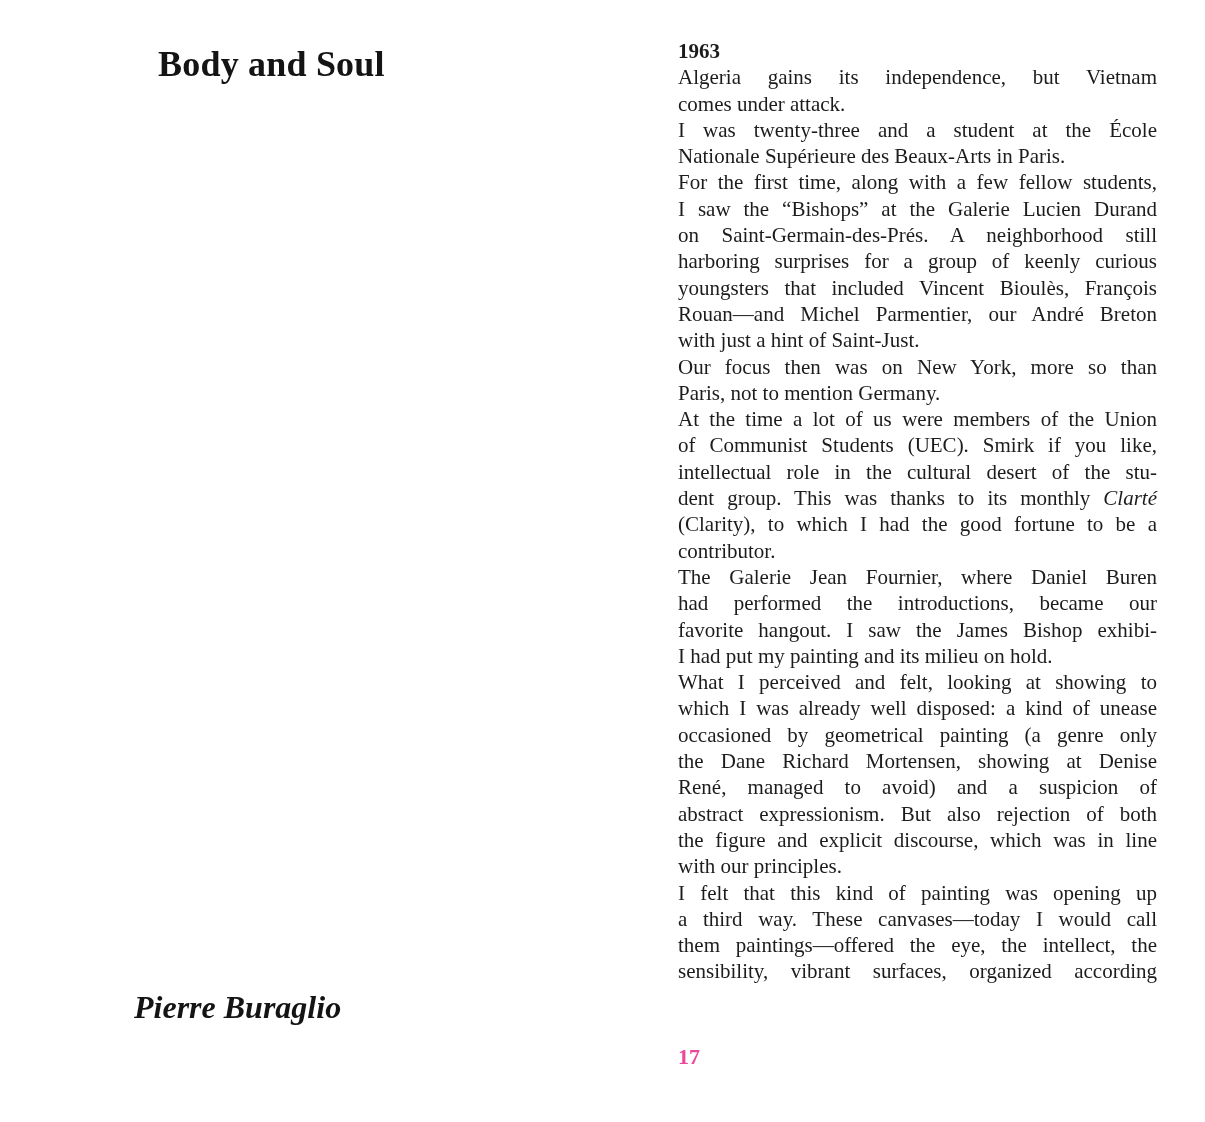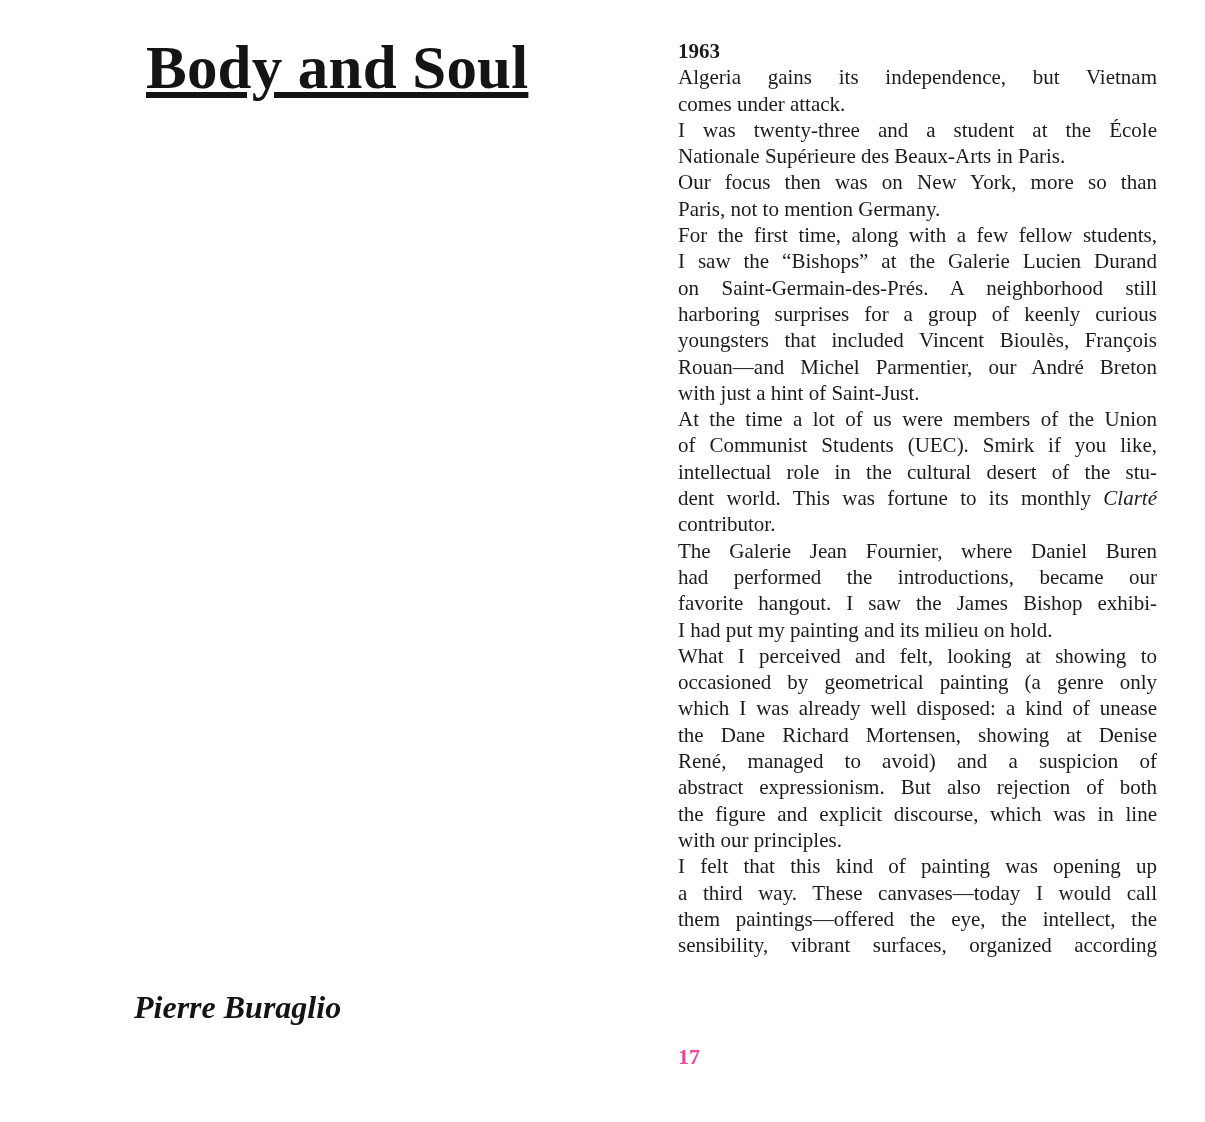--- a/index.html
+++ b/index.html
@@ -13,28 +13,27 @@
     height: 1122px;
     background: #ffffff;
     color: #1a1a1a;
     font-family: "Liberation Serif", "DejaVu Serif", serif;
     overflow: hidden;
   }
   .title {
     position: absolute;
     left: 142px;
     top: 26px;
-    margin: 4px;
-    font-size: 61px;
+    margin: 16px;
+    font-size: 36px;
     font-weight: 700;
     line-height: 1.25;
     letter-spacing: 0.2px;
     color: #141414;
     white-space: nowrap;
-    text-decoration: underline;
   }
   .author {
     position: absolute;
     left: 134px;
     top: 988px;
     font-size: 32px;
     font-style: italic;
     font-weight: 600;
     line-height: 1.2;
     color: #141414;
@@ -81,49 +80,50 @@
       </div>
       <div class="para">
         <div class="tline">Algeria gains its independence, but Vietnam</div>
         <div class="tline last">comes under attack.</div>
       </div>
       <div class="para">
         <div class="tline">I was twenty-three and a student at the École</div>
         <div class="tline last">Nationale Supérieure des Beaux-Arts in Paris.</div>
       </div>
       <div class="para">
-        <div class="tline">Our focus then was on New York, more so than</div>
-        <div class="tline last">Paris, not to mention Germany.</div>
-      </div>
-      <div class="para">
         <div class="tline">For the first time, along with a few fellow students,</div>
         <div class="tline">I saw the “Bishops” at the Galerie Lucien Durand</div>
         <div class="tline">on Saint-Germain-des-Prés. A neighborhood still</div>
         <div class="tline">harboring surprises for a group of keenly curious</div>
         <div class="tline">youngsters that included Vincent Bioulès, François</div>
         <div class="tline">Rouan—and Michel Parmentier, our André Breton</div>
         <div class="tline last">with just a hint of Saint-Just.</div>
       </div>
       <div class="para">
+        <div class="tline">Our focus then was on New York, more so than</div>
+        <div class="tline last">Paris, not to mention Germany.</div>
+      </div>
+      <div class="para">
         <div class="tline">At the time a lot of us were members of the Union</div>
         <div class="tline">of Communist Students (UEC). Smirk if you like,</div>
         <div class="tline">intellectual role in the cultural desert of the stu-</div>
-        <div class="tline"><span>dent world. This was fortune to its monthly </span><span class="it">Clarté</span></div>
+        <div class="tline"><span>dent group. This was thanks to its monthly </span><span class="it">Clarté</span></div>
+        <div class="tline">(Clarity), to which I had the good fortune to be a</div>
         <div class="tline last">contributor.</div>
       </div>
       <div class="para">
         <div class="tline">The Galerie Jean Fournier, where Daniel Buren</div>
         <div class="tline">had performed the introductions, became our</div>
         <div class="tline">favorite hangout. I saw the James Bishop exhibi-</div>
         <div class="tline last">I had put my painting and its milieu on hold.</div>
       </div>
       <div class="para">
         <div class="tline">What I perceived and felt, looking at showing to</div>
+        <div class="tline">which I was already well disposed: a kind of unease</div>
         <div class="tline">occasioned by geometrical painting (a genre only</div>
-        <div class="tline">which I was already well disposed: a kind of unease</div>
         <div class="tline">the Dane Richard Mortensen, showing at Denise</div>
         <div class="tline">René, managed to avoid) and a suspicion of</div>
         <div class="tline">abstract expressionism. But also rejection of both</div>
         <div class="tline">the figure and explicit discourse, which was in line</div>
         <div class="tline last">with our principles.</div>
       </div>
       <div class="para">
         <div class="tline">I felt that this kind of painting was opening up</div>
         <div class="tline">a third way. These canvases—today I would call</div>
         <div class="tline">them paintings—offered the eye, the intellect, the</div>

